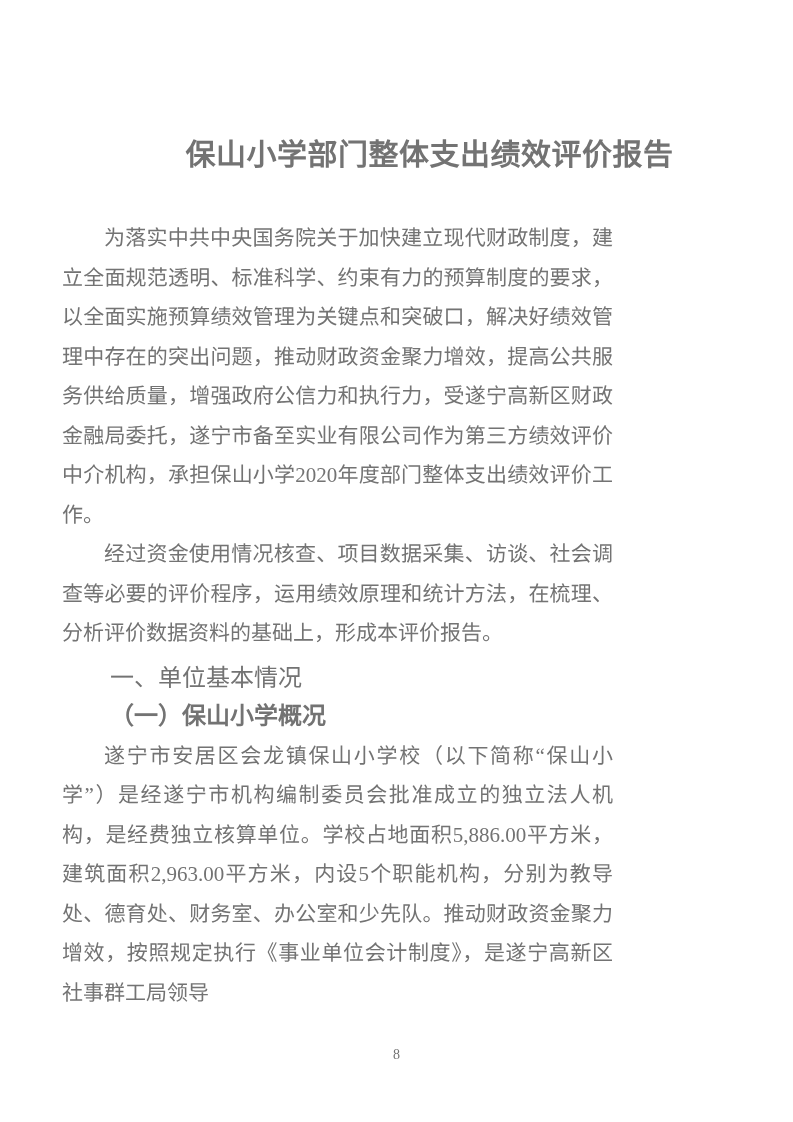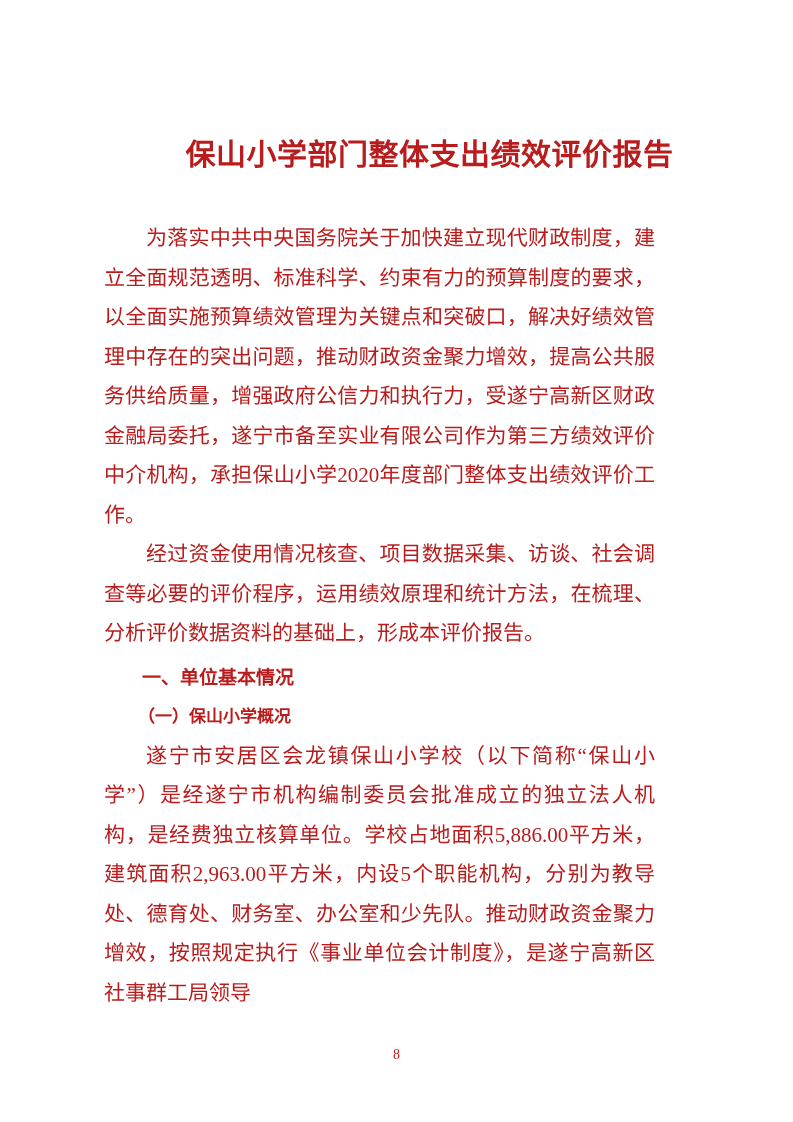--- a/index.html
+++ b/index.html
@@ -7,61 +7,61 @@
     margin: 0;
     padding: 0;
     background: #ffffff;
   }
   .doc-page {
     position: relative;
     width: 793px;
     height: 1122px;
     margin: 0 auto;
     background: #ffffff;
-    color: #b91c1c;
+    color: #737373;
     font-family: "Liberation Serif", "DejaVu Serif", serif;
     overflow: hidden;
   }
   
   .doc-title {
     padding-top: 133px;
     padding-left: 66px;   
     text-align: center;
     font-weight: bold;
     font-size: 30px;
     line-height: 44px;
     letter-spacing: 0.5px;
   }
   .doc-title .title-line { white-space: nowrap; }
   
   .doc-body {
     width: 551px;
-    margin: 42px 120px 0 104px;
+    margin: 42px 120px 0 62px;
     font-size: 21px;
     line-height: 39.5px;
     text-align: justify;
     text-justify: inter-character;
   }
   .body-para {
     margin: 0;
     text-indent: 2em;
   }
   .heading-1 {
     margin: 4px 0 0 0;
     text-indent: 2em;
     font-family: "Liberation Sans", "DejaVu Sans", sans-serif;
-    font-weight: bold;
-    font-size: 19px;
+    font-weight: normal;
+    font-size: 24px;
     line-height: 39.5px;
   }
   .heading-2 {
     margin: 0;
     text-indent: 2em;
     font-weight: bold;
-    font-size: 17px;
+    font-size: 24px;
     line-height: 39.5px;
   }
   
   .doc-footer {
     position: absolute;
     top: 1046px;
     left: 0;
     right: 0;
     text-align: center;
     font-size: 14px;

